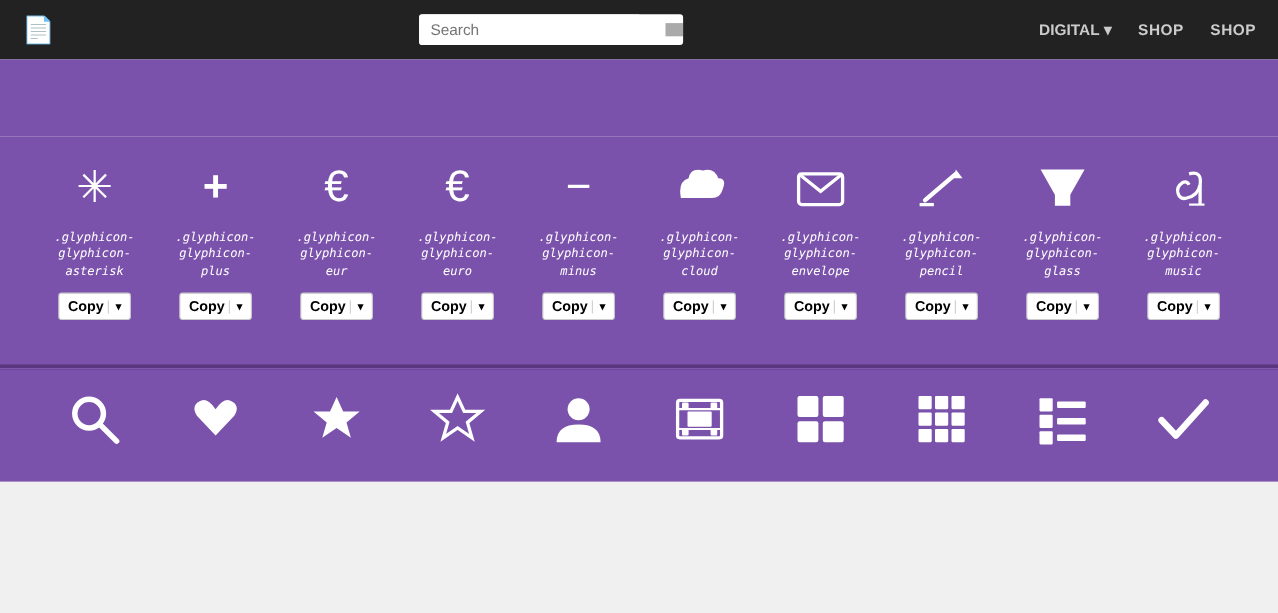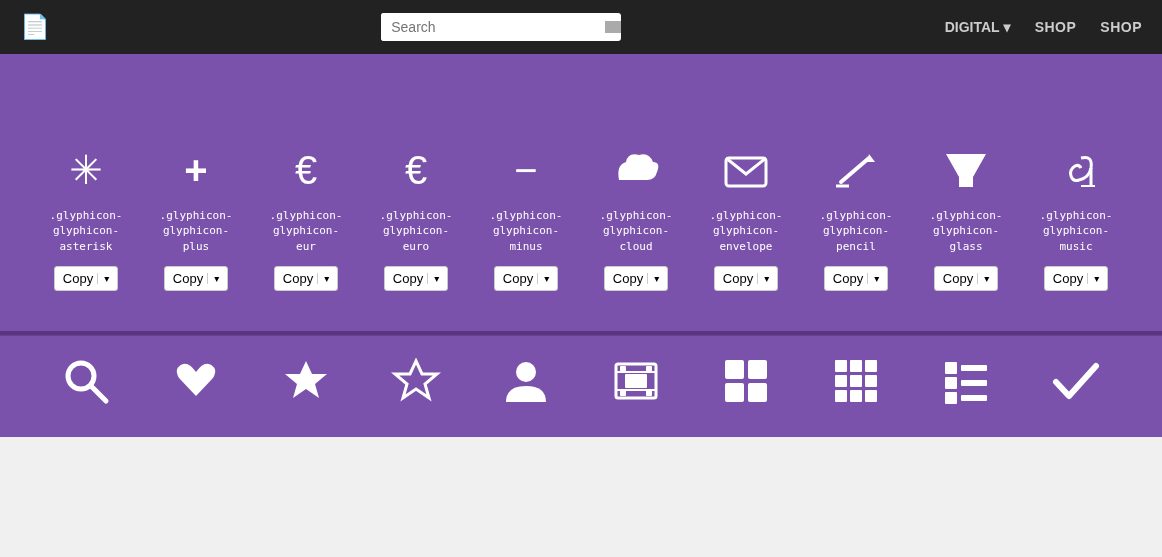--- a/index.html
+++ b/index.html
@@ -132,31 +132,33 @@
       align-items: center;
       justify-content: center;
     }
     .glyph-label {
       font-size: 11px;
       color: #fff;
       text-align: center;
       line-height: 1.4;
       margin-bottom: 12px;
       font-family: monospace;
+      font-style: italic;
     }
     .copy-btn {
       display: inline-flex;
       align-items: center;
       background: #fff;
       border: 1px solid #ccc;
       border-radius: 3px;
       padding: 4px 8px;
       font-size: 13px;
       cursor: pointer;
       gap: 4px;
+      font-weight: bold;
     }
     .copy-btn-caret {
       border-left: 1px solid #ccc;
       padding-left: 6px;
       font-size: 10px;
     }
 
     
     .bottom-strip {
       background: #7b52ab;

